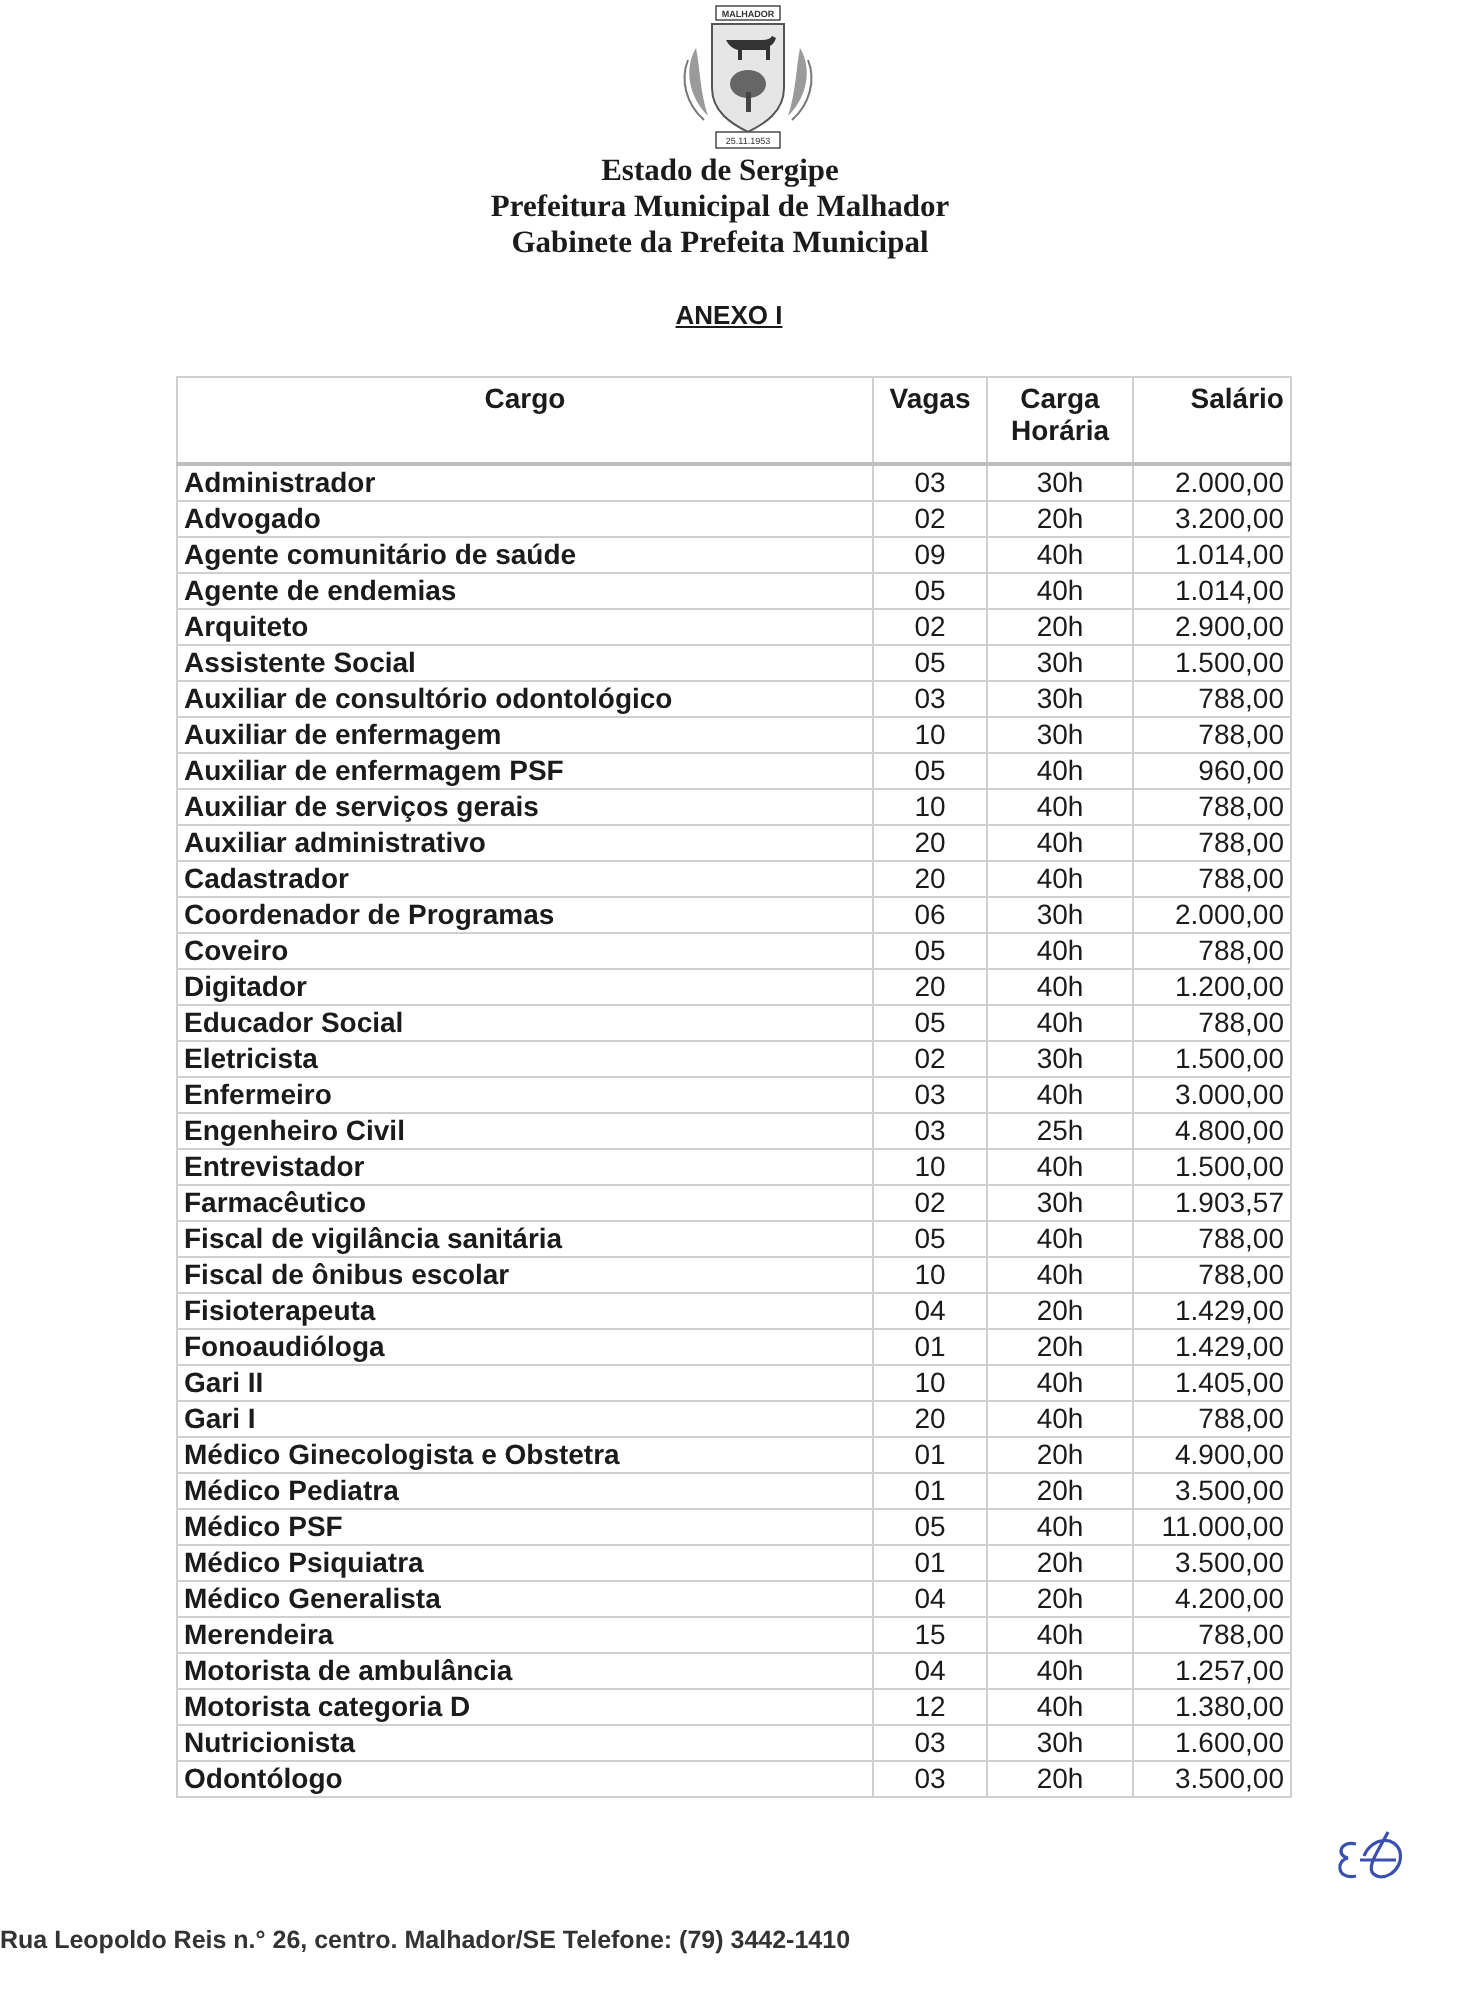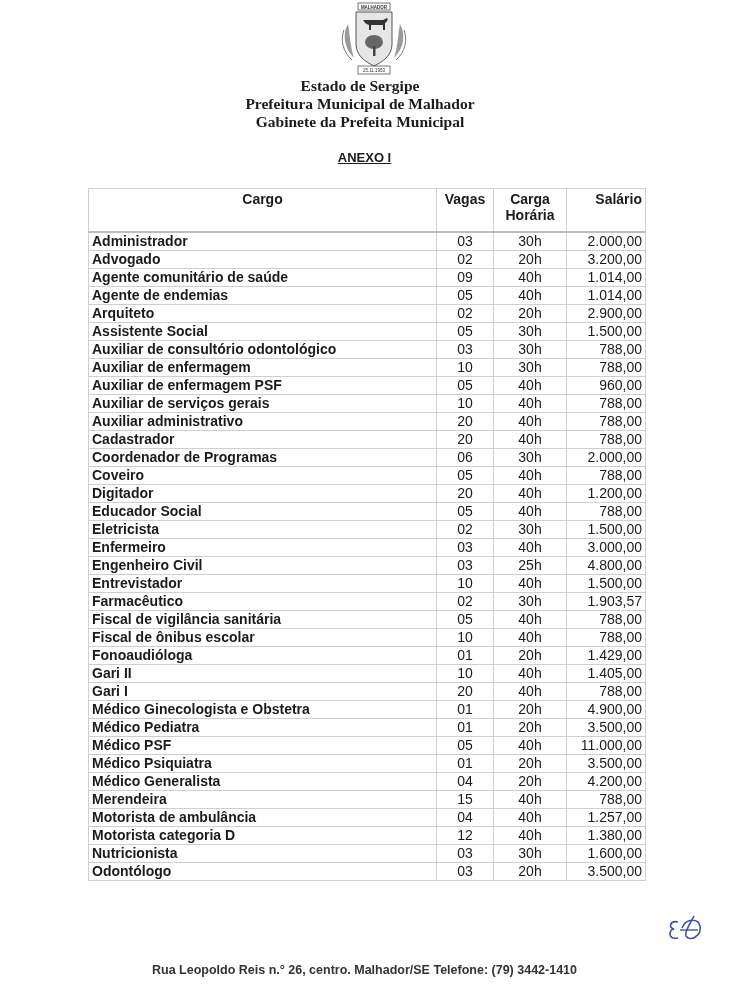--- a/index.html
+++ b/index.html
@@ -14,21 +14,21 @@
     table.anexo-table th, table.anexo-table td { border: 1px solid #cfcfcf; padding: 0 3px; height: 17px; line-height: 17px; }
     table.anexo-table th { font-weight: bold; vertical-align: top; height: 40px; padding-top: 2px; line-height: 16px; }
     table.anexo-table thead tr { border-bottom: 2px solid #bdbdbd; border-radius: 20px; }
     .c-cargo { width: 341px; text-align: left; font-weight: bold; }
     th.c-cargo { text-align: center; }
     .c-vagas { width: 50px; text-align: center; }
     .c-carga { width: 66px; text-align: center; }
     .c-sal { width: 72px; text-align: right; }
     th.c-sal { text-align: right; }
     .signature { position: absolute; left: 664px; top: 910px; width: 44px; height: 36px; }
-    .footer { position: absolute; top: 963px; left: 0; width: 729px; text-align: center; font-family: "Liberation Sans", "DejaVu Sans", sans-serif; font-weight: bold; font-size: 12.5px; color: #333; }
+    .footer { position: absolute; top: 963px; left: 0; width: 729px; font-family: "Liberation Sans", "DejaVu Sans", sans-serif; font-weight: bold; font-size: 12.5px; color: #333; }
   </style>
 </head>
 <body>
 
 <svg class="crest" viewBox="0 0 80 76">
 
   <path d="M14 22 C8 32 10 46 20 56 C16 44 16 32 14 22Z" fill="#9a9a9a"></path>
   <path d="M10 28 C6 38 9 50 18 58" stroke="#777" stroke-width="1" fill="none"></path>
 
   <path d="M66 22 C72 32 70 46 60 56 C64 44 64 32 66 22Z" fill="#9a9a9a"></path>
@@ -198,20 +198,26 @@
         <td class="c-carga">40h</td>
         <td class="c-sal">788,00</td>
       </tr>
       <tr>
         <td class="c-cargo">Fiscal de ônibus escolar</td>
         <td class="c-vagas">10</td>
         <td class="c-carga">40h</td>
         <td class="c-sal">788,00</td>
       </tr>
       <tr>
+        <td class="c-cargo">Fisioterapeuta</td>
+        <td class="c-vagas">04</td>
+        <td class="c-carga">20h</td>
+        <td class="c-sal">1.429,00</td>
+      </tr>
+      <tr>
         <td class="c-cargo">Fonoaudióloga</td>
         <td class="c-vagas">01</td>
         <td class="c-carga">20h</td>
         <td class="c-sal">1.429,00</td>
       </tr>
       <tr>
         <td class="c-cargo">Gari II</td>
         <td class="c-vagas">10</td>
         <td class="c-carga">40h</td>
         <td class="c-sal">1.405,00</td>

